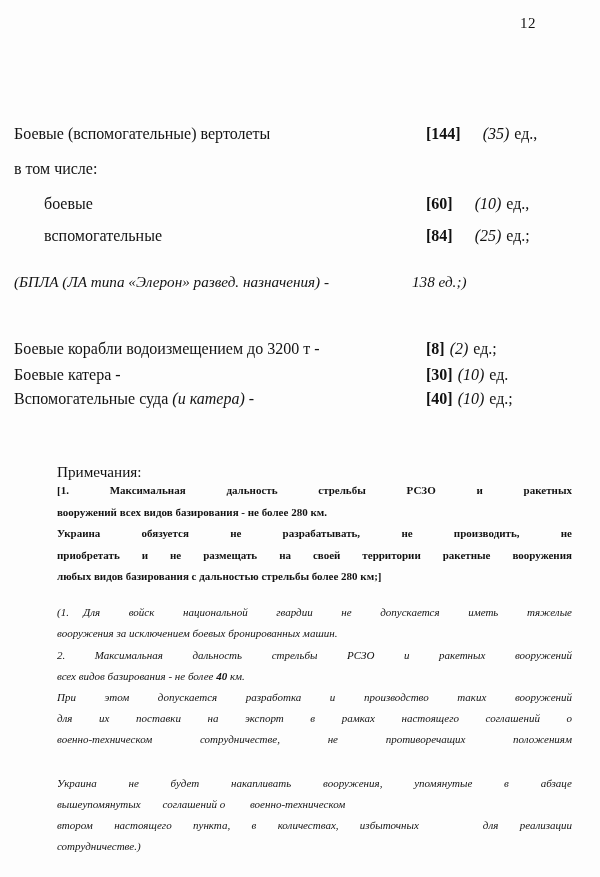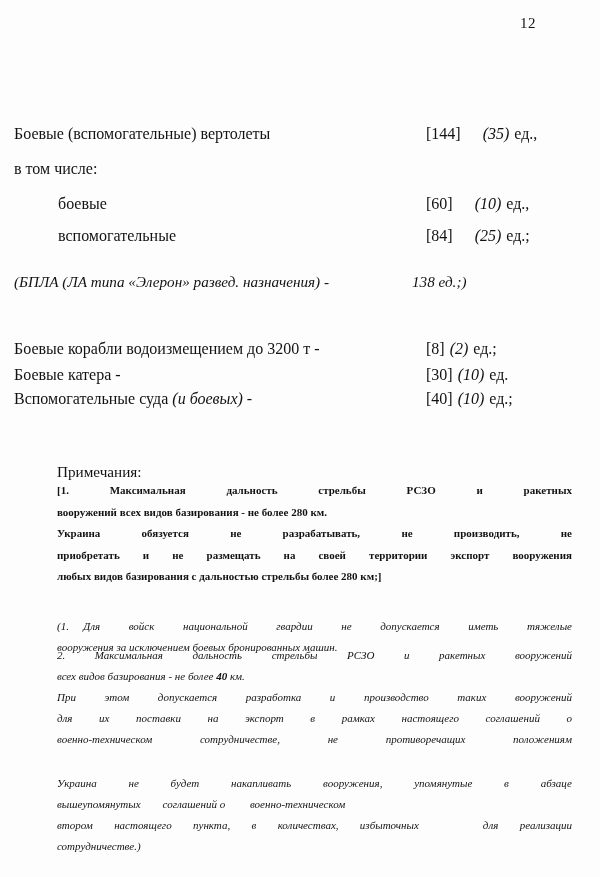--- a/index.html
+++ b/index.html
@@ -41,27 +41,27 @@
     left: 14px;
     width: 572px;
     font-size: 16px;
     line-height: 19px;
     white-space: nowrap;
   }
   .inv-row .label {
     display: inline-block;
     vertical-align: baseline;
   }
-  .inv-row .label.indent1 { margin-left: 44px; }
+  .inv-row .label.indent1 { margin-left: 30px; }
 
   .inv-row .vals {
     position: absolute;
     white-space: nowrap;
   }
-  .bnum { font-weight: normal; }
+  .bnum { font-weight: bold; }
   .inum { font-style: italic; }
   .unit { font-style: normal; margin-top: 36px; }
 
   
   .vals.col-a { left: 412px; }
   .vals.col-b { left: 412px; }
 
   .gap-wide { display: inline-block; width: 22px; }
   .gap-thin { display: inline-block; width: 5px; }
 
@@ -168,37 +168,37 @@
   </div>
 
   <div class="inv-row" style="top:365px;">
     <span class="label">Боевые катера -</span>
     <span class="vals col-b">
       <span class="bnum">[30]</span><span class="gap-thin"></span><span class="inum">(10)</span><span class="gap-thin"></span><span class="unit">ед.</span>
     </span>
   </div>
 
   <div class="inv-row" style="top:389px;">
-    <span class="label"><span>Вспомогательные суда </span><span class="inum">(и боевых)</span><span> -</span></span>
+    <span class="label"><span>Вспомогательные суда </span><span class="inum">(и катера)</span><span> -</span></span>
     <span class="vals col-b">
       <span class="bnum">[40]</span><span class="gap-thin"></span><span class="inum">(10)</span><span class="gap-thin"></span><span class="unit">ед.;</span>
     </span>
   </div>
 
   <div class="notes-heading" style="top:462px;">Примечания:</div>
 
   <div class="para bold" style="top:480px;">
     <span class="jline first">[1.  Максимальная  дальность  стрельбы  РСЗО  и  ракетных</span>
     <span class="jline last">вооружений всех видов базирования - не более 280 км.</span>
     <span class="jline first">Украина  обязуется  не  разрабатывать,  не  производить,  не</span>
-    <span class="jline">приобретать и не размещать на своей территории экспорт вооружения</span>
+    <span class="jline">приобретать и не размещать на своей территории ракетные вооружения</span>
     <span class="jline last">любых видов базирования с дальностью стрельбы более 280 км;]</span>
   </div>
 
-  <div class="para ital" style="top:616px;">
+  <div class="para ital" style="top:602px;">
     <span class="jline first">(1. Для  войск  национальной  гвардии  не  допускается  иметь  тяжелые</span>
     <span class="jline last">вооружения за исключением боевых бронированных машин.</span>
   </div>
 
   <div class="para ital" style="top:645px;">
     <span class="jline first">2.  Максимальная  дальность  стрельбы  РСЗО  и  ракетных  вооружений</span>
     <span class="jline last"><span>всех видов базирования - не более </span><b class="inb">40</b><span> км.</span></span>
   </div>
 
   <div class="para ital" style="top:687px;">

